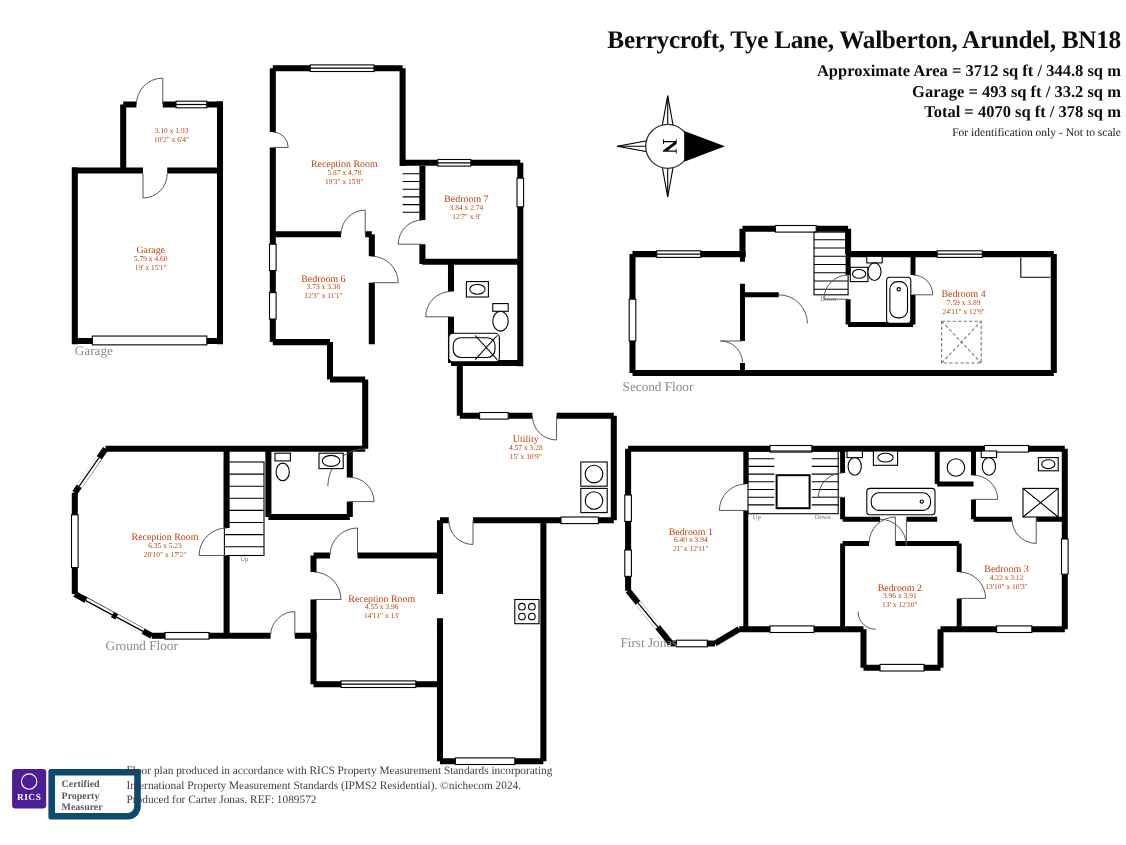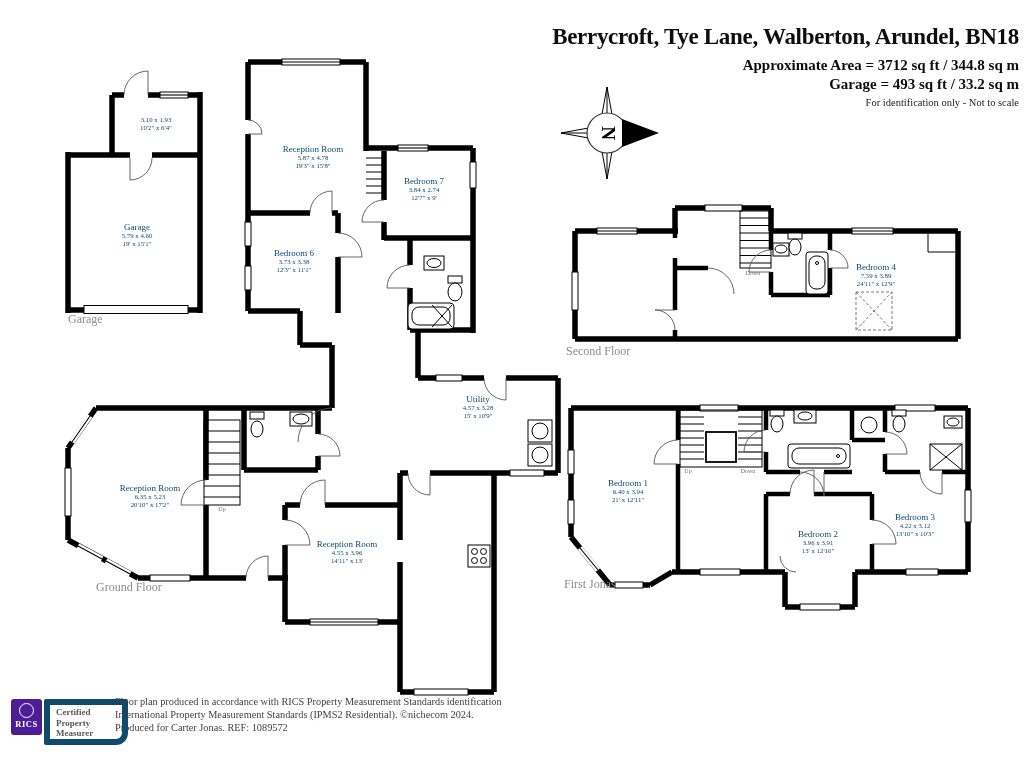--- a/index.html
+++ b/index.html
@@ -12,21 +12,21 @@
   .arc{stroke:#555;stroke-width:0.9;fill:none;}
   .winr{fill:#fff;stroke:#000;stroke-width:1;}
   .winl{stroke:#fff;stroke-width:5.5;fill:none;}
   .winc{stroke:#000;stroke-width:1.1;fill:none;}
   .fix{stroke:#000;stroke-width:1;fill:#fff;}
   .dash{stroke:#777;stroke-width:1;fill:none;stroke-dasharray:3 2;}
   .hdr{position:absolute;top:24px;right:5px;text-align:right;color:#0d0d0d;}
   .hdr .title{font-size:23px;font-weight:bold;letter-spacing:-0.3px;}
   .hdr .area{font-size:15px;font-weight:bold;line-height:18.5px;margin-top:6px;}
   .hdr .note{font-size:10.5px;margin-top:4px;color:#1a1a1a;}
-  .room-label{position:absolute;width:130px;text-align:center;color:#0c4a6e;pointer-events:none;}
+  .room-label{position:absolute;width:130px;text-align:center;color:#c2410c;pointer-events:none;}
   .room-label .nm{font-size:9px;line-height:10px;}
   .room-label .dm{font-size:6.8px;line-height:8px;}
   .caption{position:absolute;font-size:12px;color:#8c8c8c;}
   .tiny{position:absolute;width:40px;margin-left:-20px;text-align:center;font-size:6px;color:#6e6e6e;}
   .compass-n{position:absolute;left:596px;top:121px;width:22px;height:24px;text-align:center;
              font-size:19px;font-weight:bold;color:#000;transform:rotate(90deg);}
   .footer-text{position:absolute;left:115px;top:695px;font-size:10.3px;line-height:13px;color:#3f3f3f;}
   .rics-box{position:absolute;left:11px;top:699px;width:31px;height:36px;background:#4c1d95;
             border-radius:3px;color:#fff;text-align:center;}
   .rics-box .emblem{width:13px;height:13px;border:1px solid #fff;border-radius:50%;
@@ -259,20 +259,21 @@
       <circle cx="607" cy="133" r="20" fill="#fff" stroke="#333" stroke-width="1.2"></circle>
       <path fill="#000" d="M622 119 L659 133 L622 147 Z"></path>
     </g>
   </svg>
 
   <div class="hdr">
     <div class="title">Berrycroft, Tye Lane, Walberton, Arundel, BN18</div>
     <div class="area">
       <div>Approximate Area = 3712 sq ft / 344.8 sq m</div>
       <div>Garage = 493 sq ft / 33.2 sq m</div>
+      <div>Total = 4070 sq ft / 378 sq m</div>
     </div>
     <div class="note">For identification only - Not to scale</div>
   </div>
 
   <div class="compass-n">N</div>
 
   <div class="room-label" style="left:91px;top:116px;">
     <div class="dm">3.10 x 1.93</div>
     <div class="dm">10'2" x 6'4"</div>
   </div>
@@ -346,18 +347,18 @@
   <div class="rics-box">
     <div class="emblem"></div>
     <div class="rtxt">RICS</div>
   </div>
   <div class="cpm-box">
     <div>Certified</div>
     <div>Property</div>
     <div>Measurer</div>
   </div>
   <div class="footer-text">
-    <div>Floor plan produced in accordance with RICS Property Measurement Standards identification</div>
+    <div>Floor plan produced in accordance with RICS Property Measurement Standards incorporating</div>
     <div>International Property Measurement Standards (IPMS2 Residential).  ©nichecom 2024.</div>
     <div>Produced for Carter Jonas.  REF: 1089572</div>
   </div>
 
 </div>
 
 </body></html>

